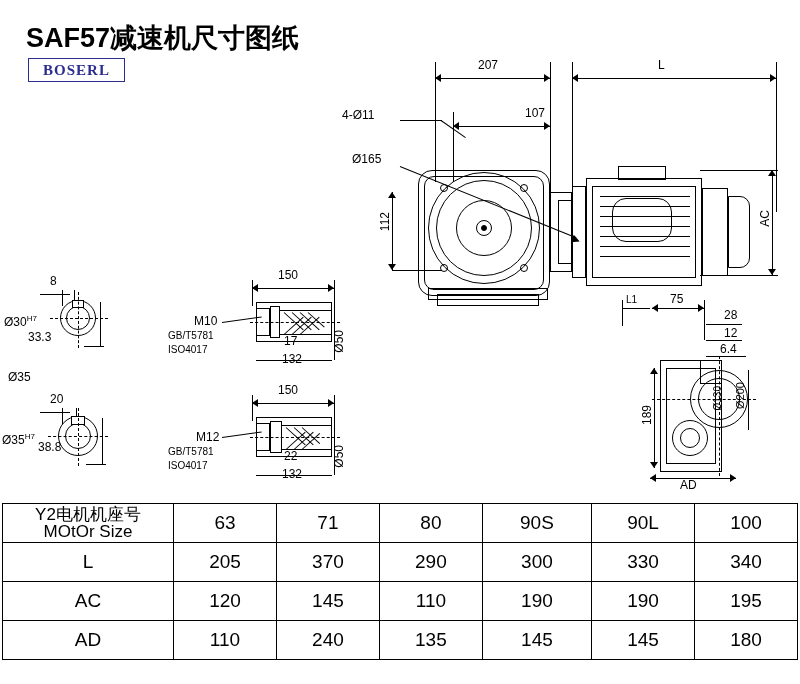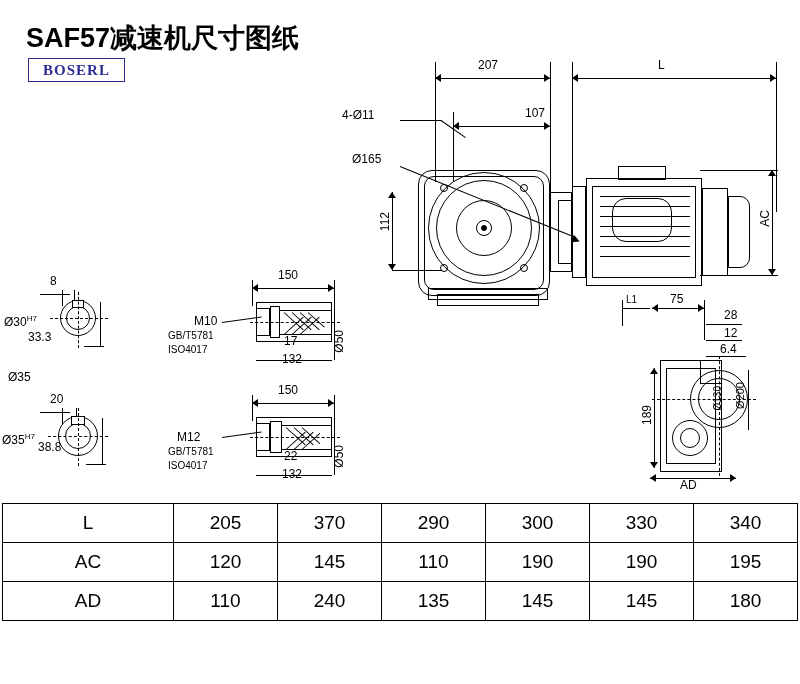--- a/index.html
+++ b/index.html
@@ -203,21 +203,21 @@
   <div class="ln h1 abs" style="left:282px;top:425px;width:50px;"></div>
   <div class="ln h1 abs" style="left:282px;top:449px;width:50px;"></div>
   <div class="dash abs" style="left:250px;top:437px;width:90px;"></div>
   <div class="ln abs" style="left:286px;top:427px;width:26px;height:1px;transform:rotate(42deg);transform-origin:left center;"></div>
   <div class="ln abs" style="left:294px;top:427px;width:26px;height:1px;transform:rotate(42deg);transform-origin:left center;"></div>
   <div class="ln abs" style="left:302px;top:427px;width:24px;height:1px;transform:rotate(42deg);transform-origin:left center;"></div>
   <div class="ln abs" style="left:286px;top:449px;width:26px;height:1px;transform:rotate(-42deg);transform-origin:left center;"></div>
   <div class="ln abs" style="left:294px;top:449px;width:26px;height:1px;transform:rotate(-42deg);transform-origin:left center;"></div>
   <div class="ln abs" style="left:302px;top:449px;width:24px;height:1px;transform:rotate(-42deg);transform-origin:left center;"></div>
 
-  <div class="lbl abs" style="left:177px;top:430px;">M12</div>
+  <div class="lbl abs" style="left:196px;top:430px;">M12</div>
   <div class="lbl sm abs" style="left:168px;top:446px;">GB/T5781</div>
   <div class="lbl sm abs" style="left:168px;top:460px;">ISO4017</div>
   <div class="ln abs" style="left:222px;top:437px;width:40px;height:1px;transform:rotate(-8deg);transform-origin:left center;"></div>
 
   <div class="lbl abs" style="left:284px;top:449px;">22</div>
   <div class="lbl abs" style="left:282px;top:467px;">132</div>
   <div class="ln h1 abs" style="left:256px;top:475px;width:76px;"></div>
   <div class="lbl abs vert" style="left:332px;top:445px;">Ø50</div>
 </div>
 
@@ -261,20 +261,32 @@
   <div class="ln v1 abs" style="left:748px;top:370px;height:60px;"></div>
 
   <div class="ln h1 abs" style="left:650px;top:478px;width:86px;"></div>
   <div class="arrowhead" style="left:650px;top:474px;border-width:4px 6px 4px 0;border-color:transparent #000 transparent transparent;"></div>
   <div class="arrowhead" style="left:730px;top:474px;border-width:4px 0 4px 6px;border-color:transparent transparent transparent #000;"></div>
   <div class="lbl abs" style="left:680px;top:478px;">AD</div>
 </div>
 
 <table id="spec-table">
   <tbody>
+    <tr>
+      <td class="rowhead">
+        <span class="cn">Y2电机机座号</span>
+        <span class="en">MOtOr Size</span>
+      </td>
+      <td>63</td>
+      <td>71</td>
+      <td>80</td>
+      <td>90S</td>
+      <td>90L</td>
+      <td>100</td>
+    </tr>
     <tr>
       <td class="rowhead">L</td>
       <td>205</td>
       <td>370</td>
       <td>290</td>
       <td>300</td>
       <td>330</td>
       <td>340</td>
     </tr>
     <tr>

